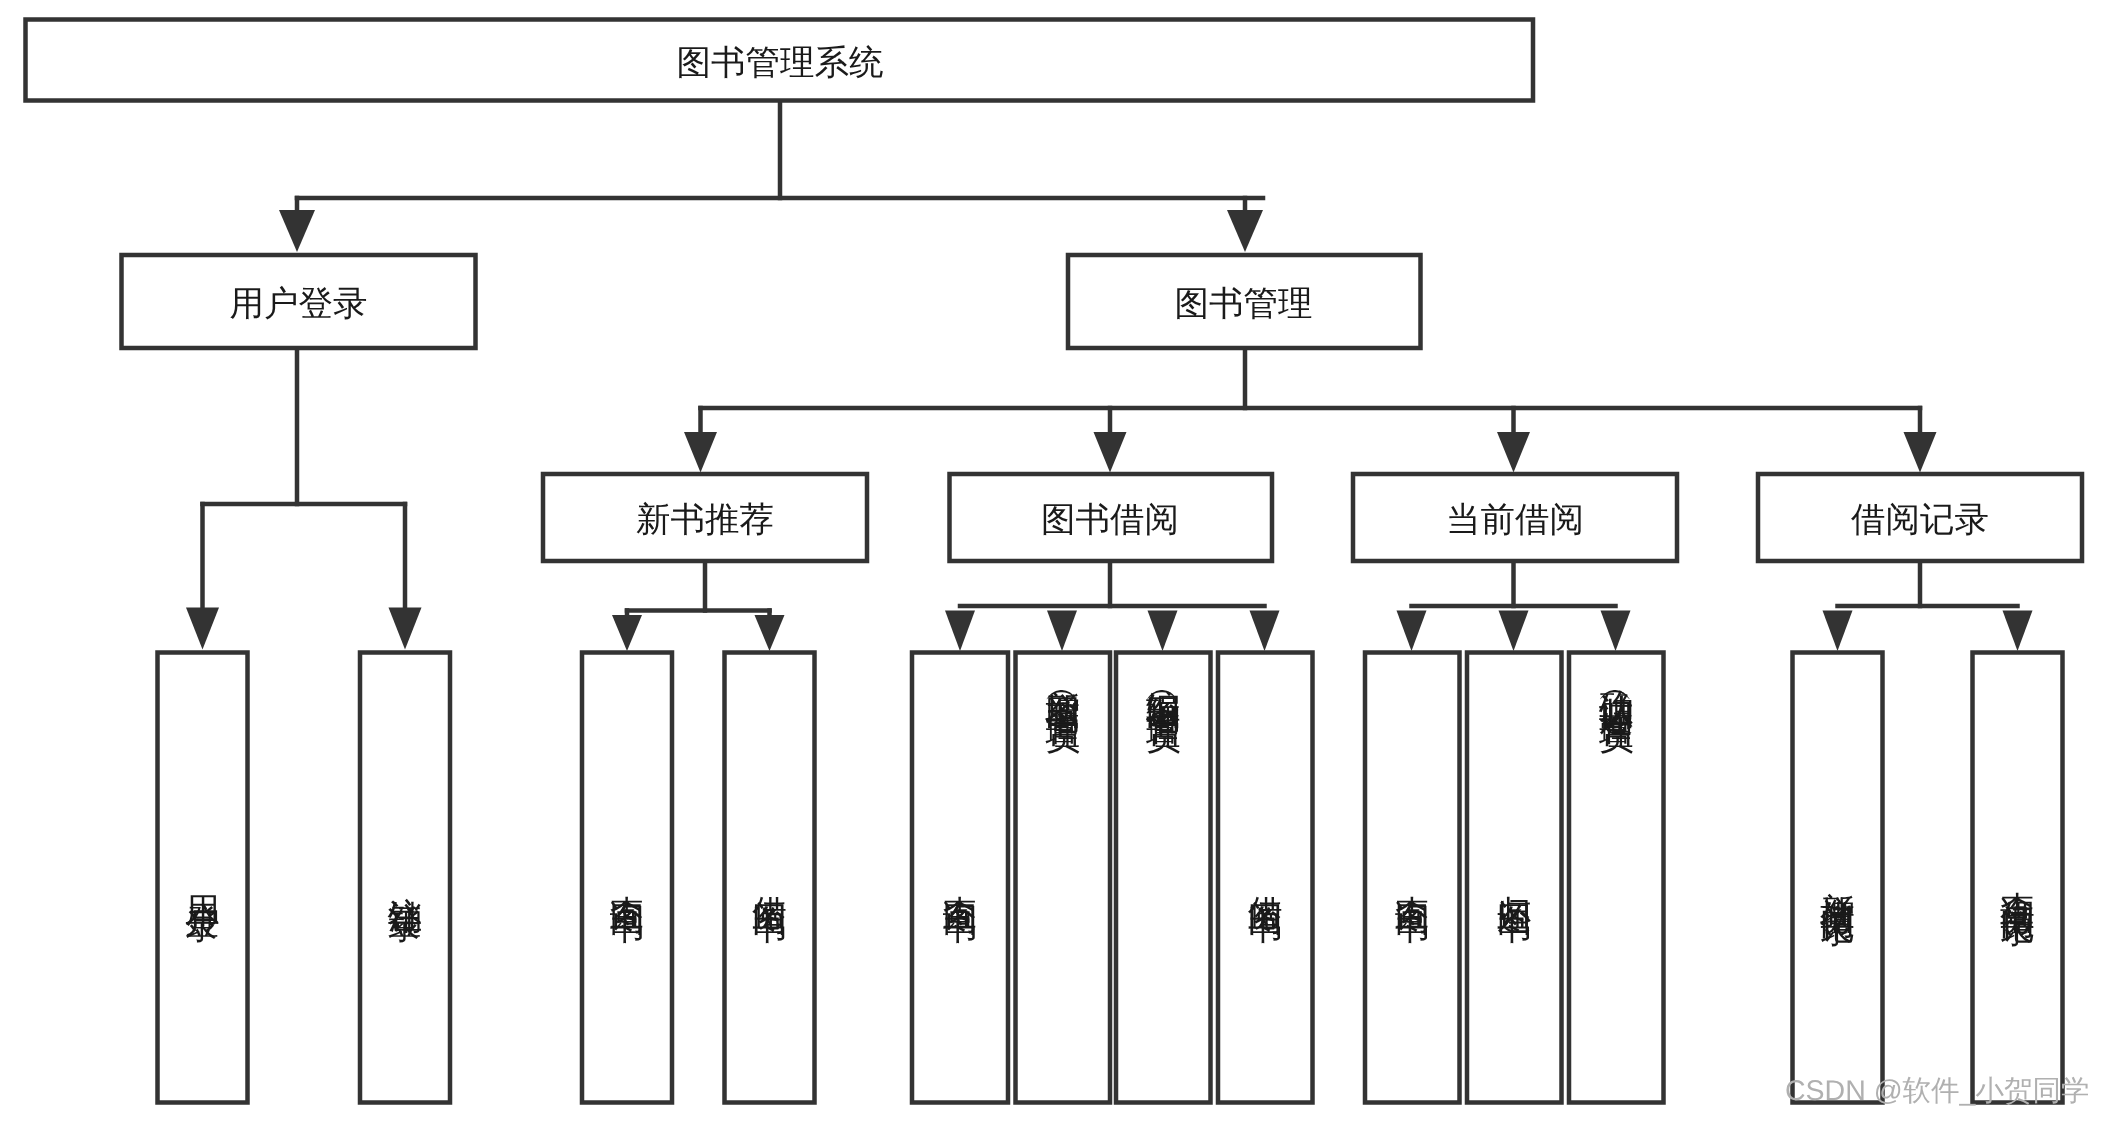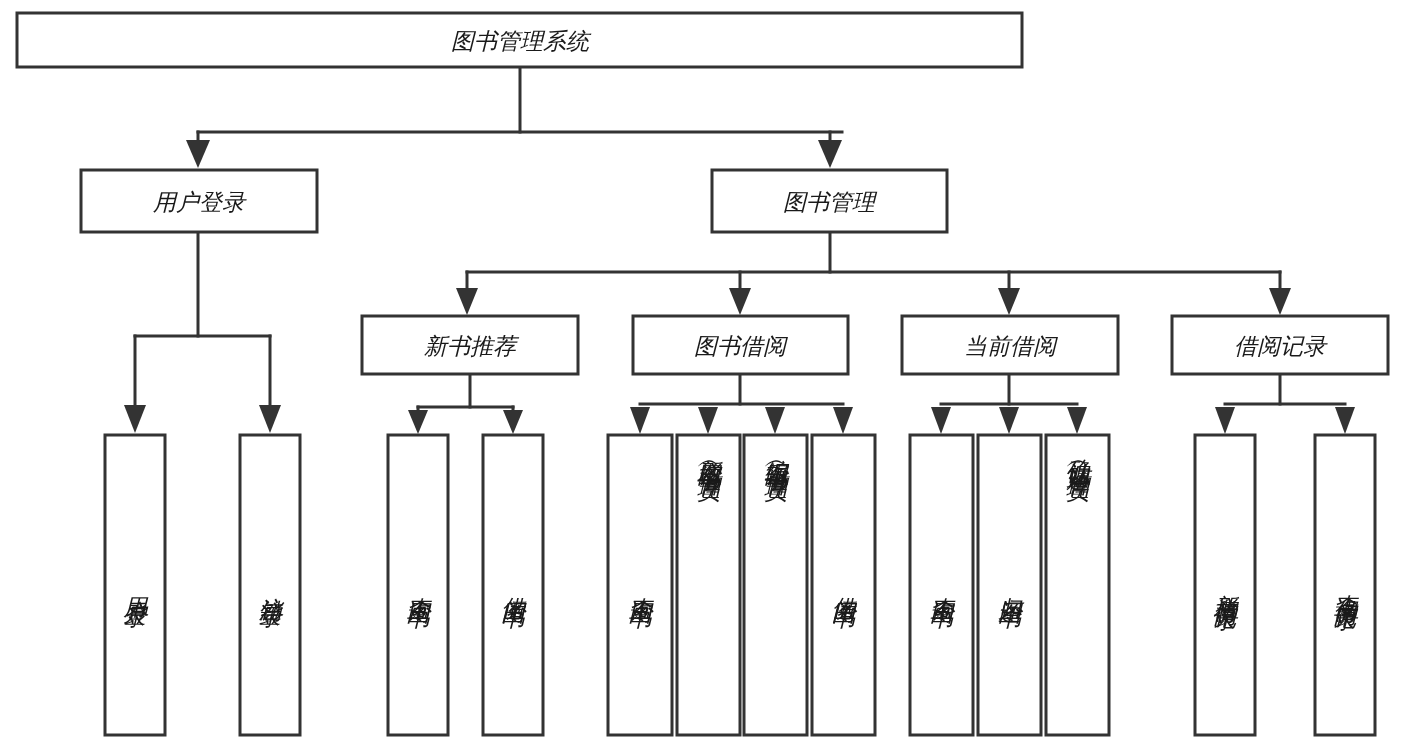--- a/index.html
+++ b/index.html
@@ -12,21 +12,20 @@
     height: 747px;
     font-family: "Liberation Sans", "DejaVu Sans", sans-serif;
     overflow: hidden;
     position: relative;
   }
   #diagram-root {
     position: absolute;
     left: 0; top: 0;
     width: 1405px;
     height: 669px;
-    font-style: italic;
   }
   svg.diagram {
     display: block;
     width: 1405px;
     height: 747px;
   }
   .node-box {
     fill: #ffffff;
     stroke: #333333;
     stroke-width: 3;
@@ -214,14 +213,15 @@
   <div class="leaf-label top-align" style="left:744px; top:441px; width:63px; height:294px;">编辑图书（管理员）</div>
   <div class="leaf-label" style="left:812px; top:435px; width:63px; height:300px;">借阅图书</div>
 
   <div class="leaf-label" style="left:910px; top:435px; width:63px; height:300px;">查询图书</div>
   <div class="leaf-label" style="left:978px; top:435px; width:63px; height:300px;">归还图书</div>
   <div class="leaf-label top-align" style="left:1046px; top:441px; width:63px; height:294px;">确认归还（管理员）</div>
 
   <div class="leaf-label" style="left:1195px; top:435px; width:60px; height:300px;">新增借阅记录</div>
   <div class="leaf-label" style="left:1315px; top:435px; width:60px; height:300px;">查询借阅记录</div>
 
+  <div class="watermark" style="left:1190px; top:714px;">CSDN @软件_小贺同学</div>
 
 </div>
 
 </body></html>

